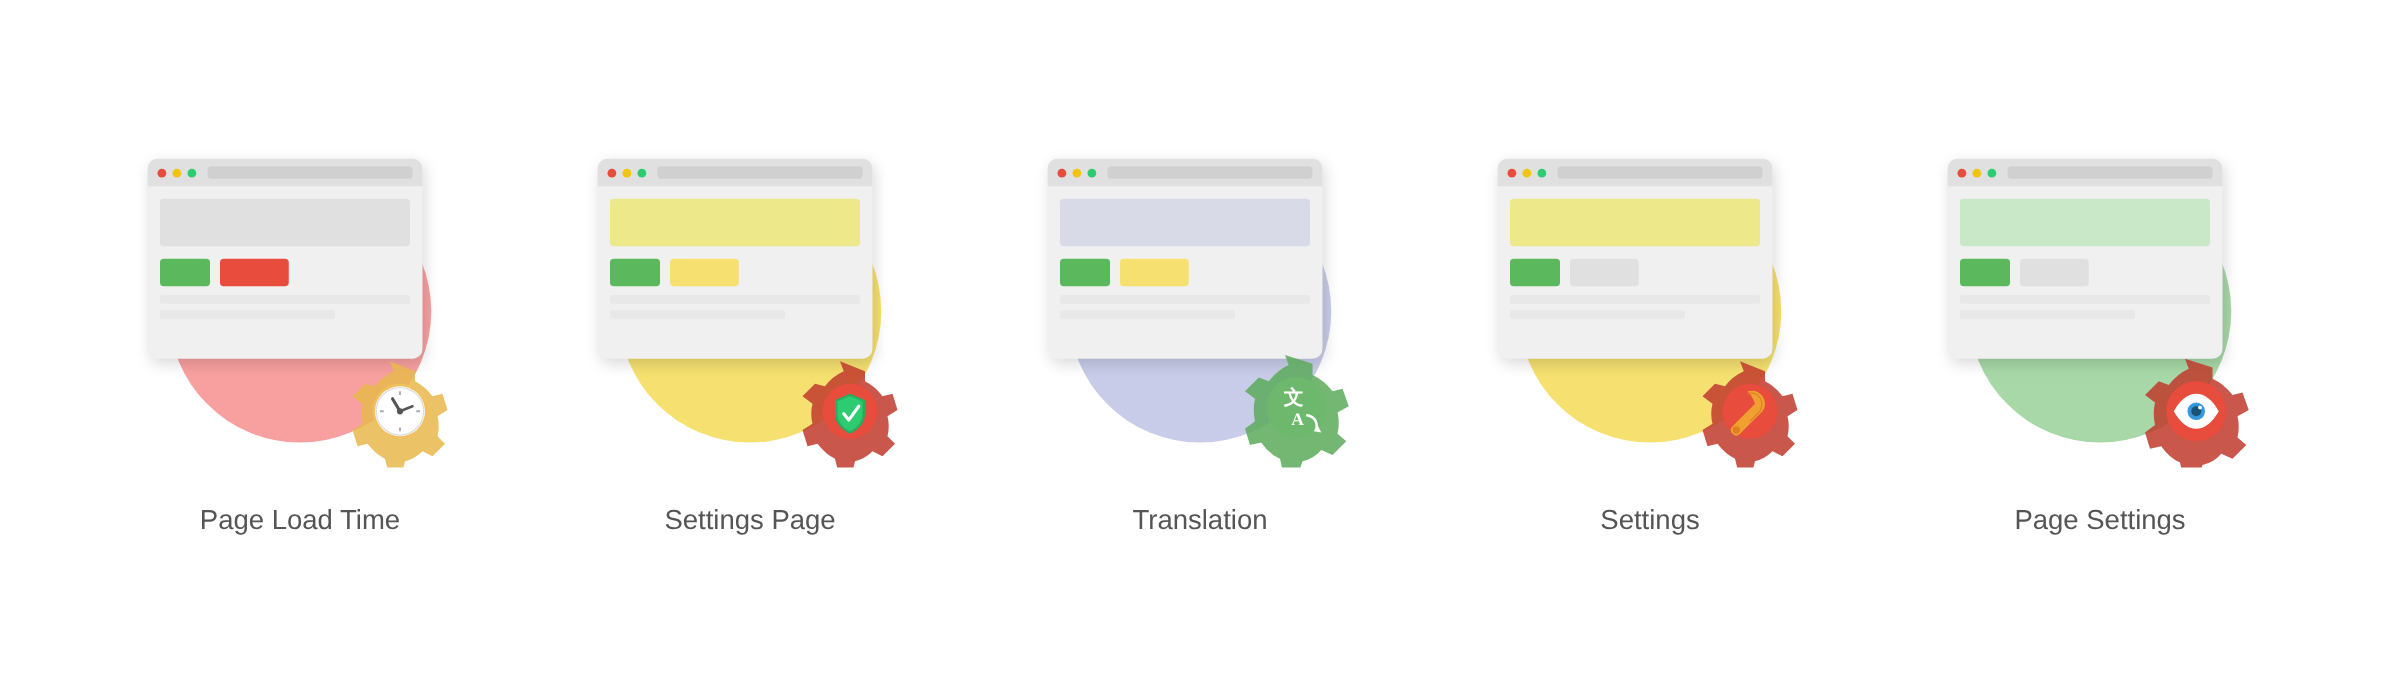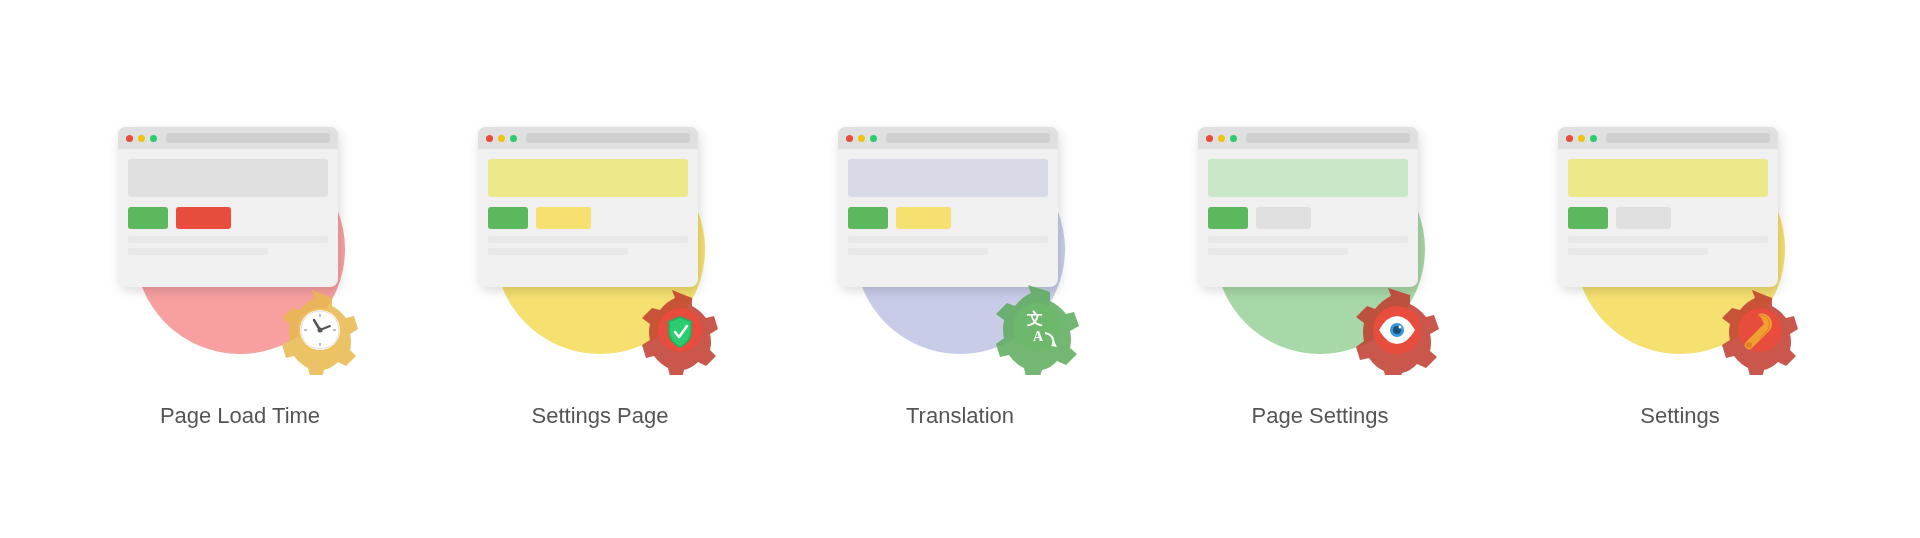--- a/index.html
+++ b/index.html
@@ -257,20 +257,57 @@
             <polygon points="14,19 20,20 17,14" fill="white"></polygon>
           </g>
         </svg>
       </div>
     </div>
     <div class="icon-label">Translation</div>
   </div>
 
   <div class="icon-item">
     <div class="icon-wrapper">
+      <div class="bg-circle" style="background:#f5e070;"></div>
+      <div class="browser">
+        <div class="browser-bar">
+          <div class="browser-dot red"></div>
+          <div class="browser-dot yellow"></div>
+          <div class="browser-dot green"></div>
+          <div class="browser-url"></div>
+        </div>
+        <div class="browser-content">
+          <div class="browser-header-block" style="background:#ede88a;"></div>
+          <div class="browser-row">
+            <div class="browser-block-green"></div>
+            <div class="browser-block-red" style="background:#e0e0e0;"></div>
+          </div>
+          <div class="browser-line"></div>
+          <div class="browser-line short"></div>
+        </div>
+      </div>
+
+      <div class="gear-container">
+        <svg width="100" height="100" viewBox="0 0 100 100">
+          <g transform="translate(50,55)">
+            <path d="M-8,-40 L-5,-32 Q-14,-28 -20,-20 L-28,-22 L-38,-12 L-30,-6 Q-32,2 -30,10 L-38,15 L-34,28 L-26,26 Q-20,34 -12,38 L-10,46 L2,48 L4,40 Q12,38 18,32 L26,36 L36,26 L30,20 Q32,12 30,4 L38,-1 L34,-14 L26,-12 Q20,-20 12,-24 L12,-32 Z" fill="#c0392b" opacity="0.85"></path>
+            <circle r="22" fill="#e74c3c"></circle>
+
+            <path d="M-2,-16 Q6,-18 10,-12 Q14,-6 10,0 L2,8 L-8,18 Q-11,21 -14,18 Q-17,15 -14,12 L-4,2 L4,-6 Q2,-12 -2,-16 Z" fill="#f0a030"></path>
+            <path d="M-2,-14 Q4,-16 8,-11 Q11,-6 8,0 L0,8" fill="none" stroke="#e08020" stroke-width="1"></path>
+            <circle cx="-11" cy="15" r="3" fill="#e08020"></circle>
+          </g>
+        </svg>
+      </div>
+    </div>
+    <div class="icon-label">Settings</div>
+  </div>
+
+  <div class="icon-item">
+    <div class="icon-wrapper">
       <div class="bg-circle" style="background:#a8d8a8;"></div>
       <div class="browser">
         <div class="browser-bar">
           <div class="browser-dot red"></div>
           <div class="browser-dot yellow"></div>
           <div class="browser-dot green"></div>
           <div class="browser-url"></div>
         </div>
         <div class="browser-content">
           <div class="browser-header-block" style="background:#c8e8c8;"></div>
@@ -293,50 +330,13 @@
             <circle cx="0" cy="0" r="7" fill="#3498db"></circle>
             <circle cx="0" cy="0" r="4" fill="#1a5276"></circle>
             <circle cx="3" cy="-3" r="1.5" fill="white"></circle>
           </g>
         </svg>
       </div>
     </div>
     <div class="icon-label">Page Settings</div>
   </div>
 
-  <div class="icon-item">
-    <div class="icon-wrapper">
-      <div class="bg-circle" style="background:#f5e070;"></div>
-      <div class="browser">
-        <div class="browser-bar">
-          <div class="browser-dot red"></div>
-          <div class="browser-dot yellow"></div>
-          <div class="browser-dot green"></div>
-          <div class="browser-url"></div>
-        </div>
-        <div class="browser-content">
-          <div class="browser-header-block" style="background:#ede88a;"></div>
-          <div class="browser-row">
-            <div class="browser-block-green"></div>
-            <div class="browser-block-red" style="background:#e0e0e0;"></div>
-          </div>
-          <div class="browser-line"></div>
-          <div class="browser-line short"></div>
-        </div>
-      </div>
-
-      <div class="gear-container">
-        <svg width="100" height="100" viewBox="0 0 100 100">
-          <g transform="translate(50,55)">
-            <path d="M-8,-40 L-5,-32 Q-14,-28 -20,-20 L-28,-22 L-38,-12 L-30,-6 Q-32,2 -30,10 L-38,15 L-34,28 L-26,26 Q-20,34 -12,38 L-10,46 L2,48 L4,40 Q12,38 18,32 L26,36 L36,26 L30,20 Q32,12 30,4 L38,-1 L34,-14 L26,-12 Q20,-20 12,-24 L12,-32 Z" fill="#c0392b" opacity="0.85"></path>
-            <circle r="22" fill="#e74c3c"></circle>
-
-            <path d="M-2,-16 Q6,-18 10,-12 Q14,-6 10,0 L2,8 L-8,18 Q-11,21 -14,18 Q-17,15 -14,12 L-4,2 L4,-6 Q2,-12 -2,-16 Z" fill="#f0a030"></path>
-            <path d="M-2,-14 Q4,-16 8,-11 Q11,-6 8,0 L0,8" fill="none" stroke="#e08020" stroke-width="1"></path>
-            <circle cx="-11" cy="15" r="3" fill="#e08020"></circle>
-          </g>
-        </svg>
-      </div>
-    </div>
-    <div class="icon-label">Settings</div>
-  </div>
-
 </div>
 
 </body></html>

